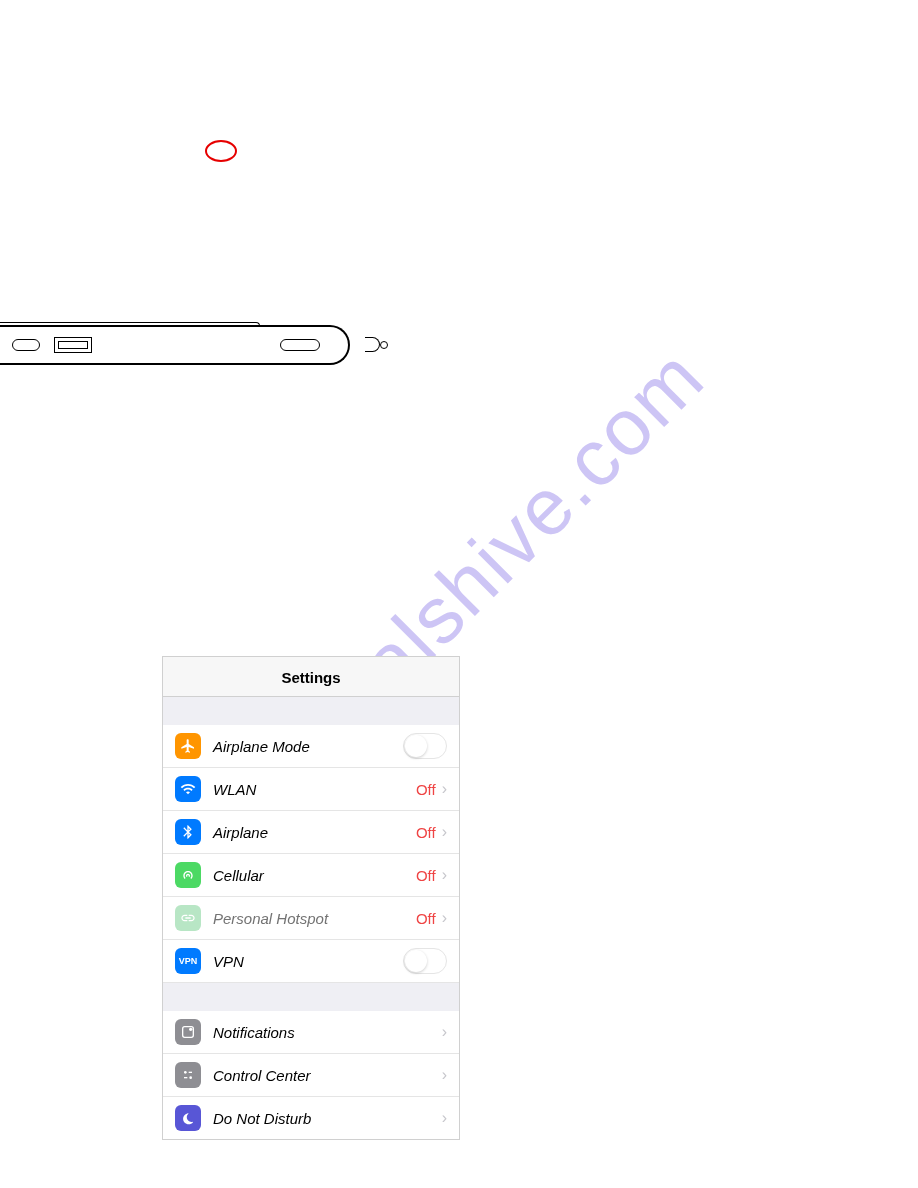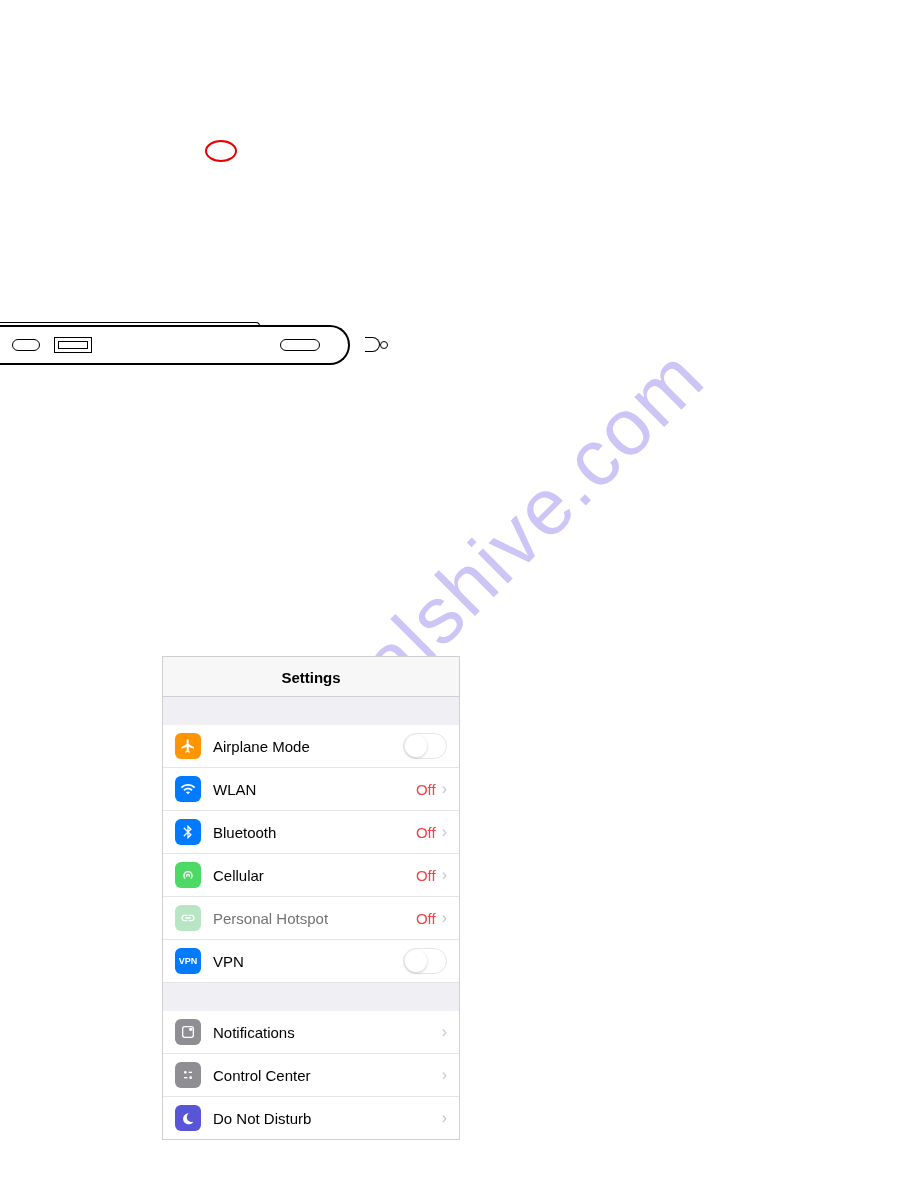--- a/index.html
+++ b/index.html
@@ -164,20 +164,21 @@
       display: flex;
       align-items: center;
       justify-content: center;
       margin-right: 12px;
       flex-shrink: 0;
     }
     .row-label {
       flex: 1;
       font-size: 15px;
       color: #000;
+      font-style: italic;
     }
     .row-label.disabled {
       color: #737373;
     }
     .row-value {
       font-size: 15px;
       color: #ef4444;
       margin-right: 6px;
     }
     .chevron {
@@ -267,21 +268,21 @@
     <div class="row-value">Off</div>
     <div class="chevron">›</div>
   </div>
 
   <div class="row">
     <div class="row-icon icon-bluetooth">
       <svg class="icon-svg" viewBox="0 0 24 24">
           <path d="M17.71 7.71L12 2h-1v7.59L6.41 5 5 6.41 10.59 12 5 17.59 6.41 19 11 14.41V22h1l5.71-5.71-4.3-4.29 4.3-4.29zM13 5.83l1.88 1.88L13 9.59V5.83zm1.88 10.46L13 18.17v-3.76l1.88 1.88z"></path>
         </svg>
     </div>
-    <div class="row-label">Bluetooth</div>
+    <div class="row-label">Airplane</div>
     <div class="row-value">Off</div>
     <div class="chevron">›</div>
   </div>
 
   <div class="row">
     <div class="row-icon icon-cellular">
       <svg class="icon-svg" viewBox="0 0 24 24">
           <path d="M12 6c-3.87 0-7 3.13-7 7 0 1.93.78 3.68 2.05 4.95l1.41-1.41C7.56 15.63 7 14.38 7 13c0-2.76 2.24-5 5-5s5 2.24 5 5c0 1.38-.56 2.63-1.46 3.54l1.41 1.41C18.22 16.68 19 14.93 19 13c0-3.87-3.13-7-7-7zm0 4c-1.66 0-3 1.34-3 3 0 .83.34 1.58.88 2.12l1.42-1.42c-.18-.18-.3-.43-.3-.7 0-.55.45-1 1-1s1 .45 1 1c0 .27-.12.52-.3.7l1.42 1.42c.54-.54.88-1.29.88-2.12 0-1.66-1.34-3-3-3z"></path>
         </svg>
     </div>

